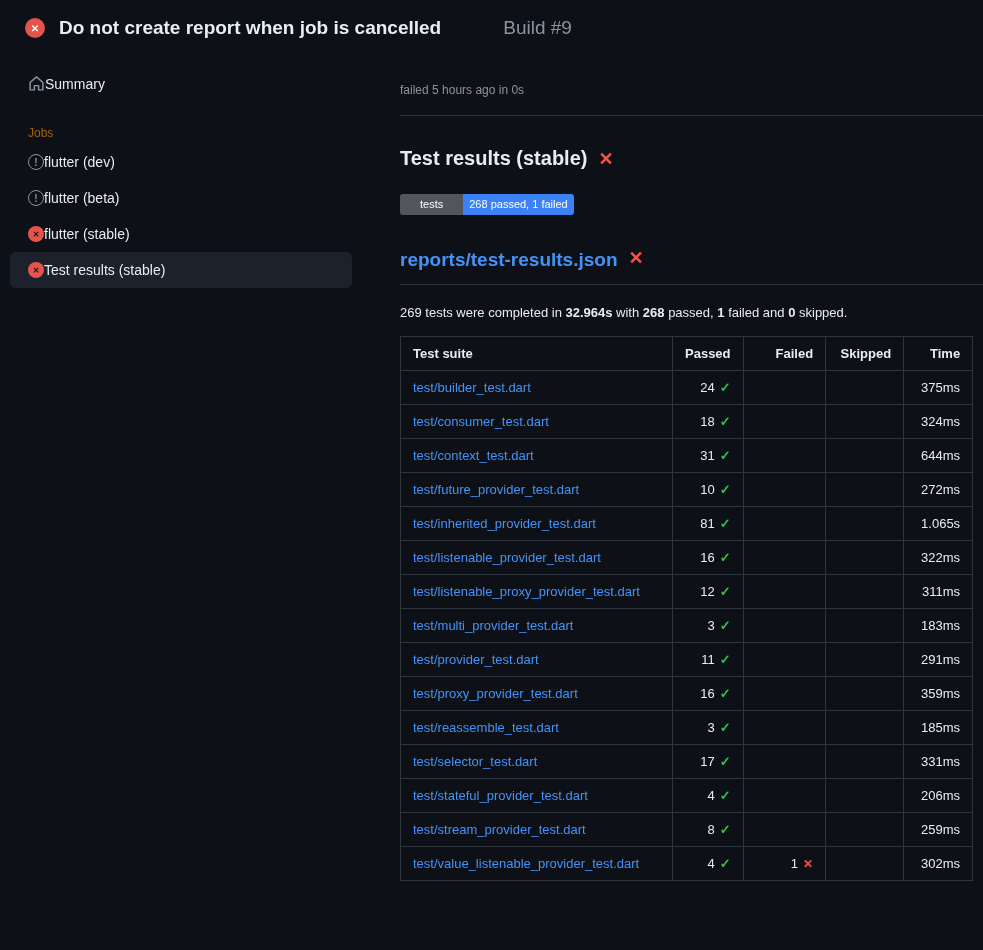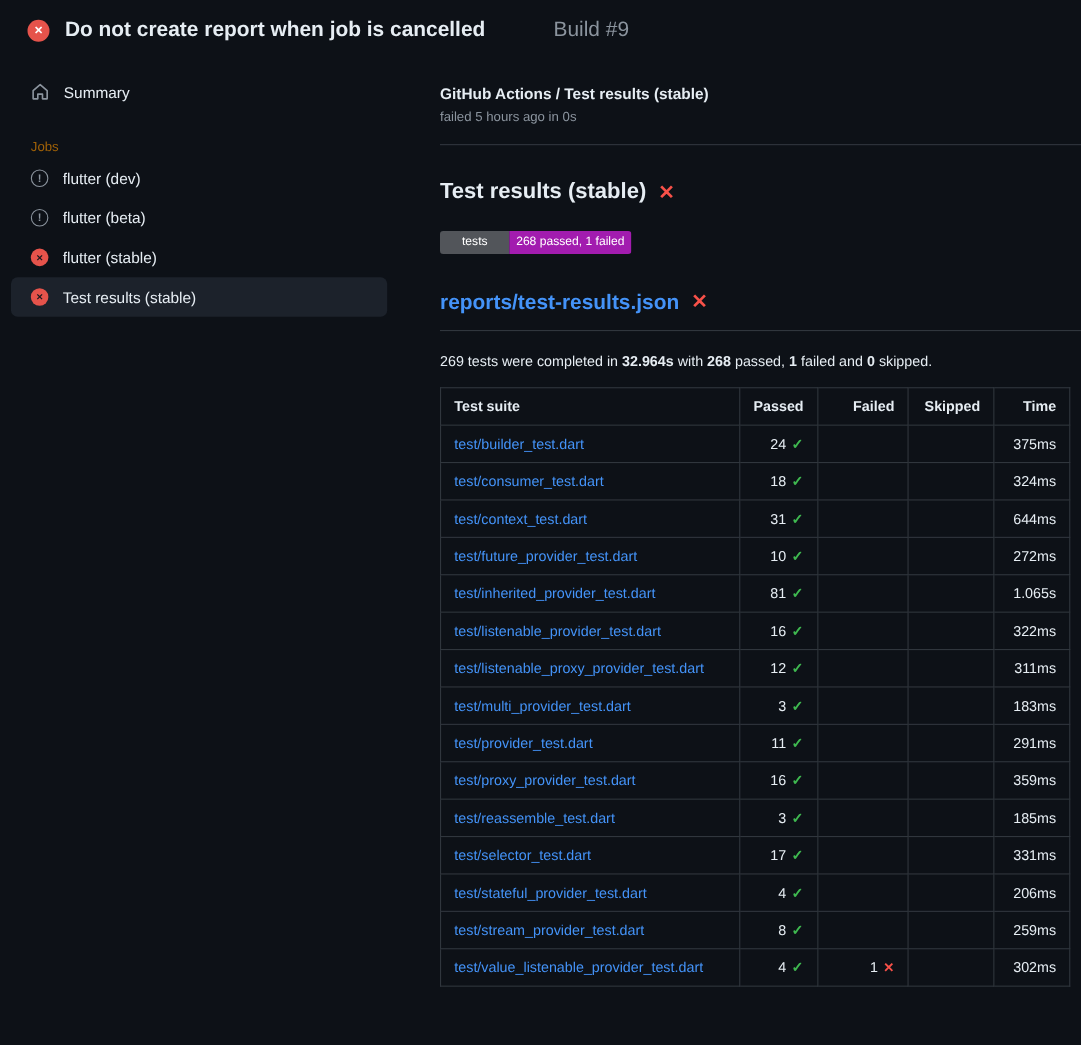--- a/index.html
+++ b/index.html
@@ -22,21 +22,21 @@
   }
   .header-title { font-size:19px; font-weight:700; color:#e6edf3; }
   .header-build { font-size:19px; font-weight:400; color:#8b949e;margin-left:48px; }
 
   
   .layout { display:flex; align-items:flex-start; }
 
   
   .sidebar { width:360px; flex:none; padding:14px 8px 0 10px; }
   .side-item {
-    display:flex; align-items:center; gap:13px;
+    display:flex; align-items:center; 
     padding:10px 10px 10px 18px; border-radius:6px;
     font-size:14px; color:#e6edf3; cursor:pointer;
   }
   .side-item.selected { background:#1c222b; }
   .jobs-heading { font-size:12px; color:#a16207; margin:24px 0 4px 18px; }
   .home-icon { width:17px; height:17px; flex:none; display:block; }
   .icon-neutral {
     width:16px; height:16px; border-radius:50%; border:1.5px solid #8b949e;
     color:#8b949e; font-size:10px; font-weight:700; flex:none;
     display:flex; align-items:center; justify-content:center;
@@ -51,21 +51,21 @@
   .main { flex:1; min-width:0; padding:26px 0 0 40px; }
   .breadcrumb { font-size:14px; font-weight:700; }
   .meta { font-size:12px; color:#8b949e; margin-top:6px; }
   .divider { border:none; border-top:1px solid #30363d; margin:18px 0 0 0; }
 
   .section-title { display:flex; align-items:center; gap:11px; margin-top:31px; font-size:20px; font-weight:700; }
   .x-mark { color:#f85149; font-weight:700; font-size:18px; line-height:1; }
 
   .badge { display:inline-flex; margin-top:24px; font-size:11px; line-height:1.35; border-radius:3px; overflow:hidden; }
   .badge-label { background:#52555a; color:#fff; padding:3px 20px; }
-  .badge-value { background:#a21caf; color:#fff; padding:3px 6px; }
+  .badge-value { background:#3b82f6; color:#fff; padding:3px 6px; }
 
   .report-title { display:flex; gap:11px; margin-top:34px; font-size:19px; font-weight:700; }
   .report-title a { color:#4493f8; text-decoration:none; }
   .report-divider { margin-top:13px; }
 
   .summary-line { margin:20px 0 16px 0; font-size:13px; color:#e6edf3; }
   .summary-line strong { font-weight:700; }
 
   
   table { border-collapse:collapse; font-size:13px; }
@@ -124,21 +124,20 @@
     </div>
     <div class="side-item selected">
       <span class="icon-fail">
           <span>✕</span>
         </span>
       <span>Test results (stable)</span>
     </div>
   </div>
 
   <div class="main">
-    <div class="breadcrumb">GitHub Actions / Test results (stable)</div>
     <div class="meta">failed 5 hours ago in 0s</div>
     <hr class="divider">
 
     <div class="section-title">
       <span>Test results (stable)</span>
       <span class="x-mark">✕</span>
     </div>
 
     <div class="badge">
       <span class="badge-label">tests</span>

